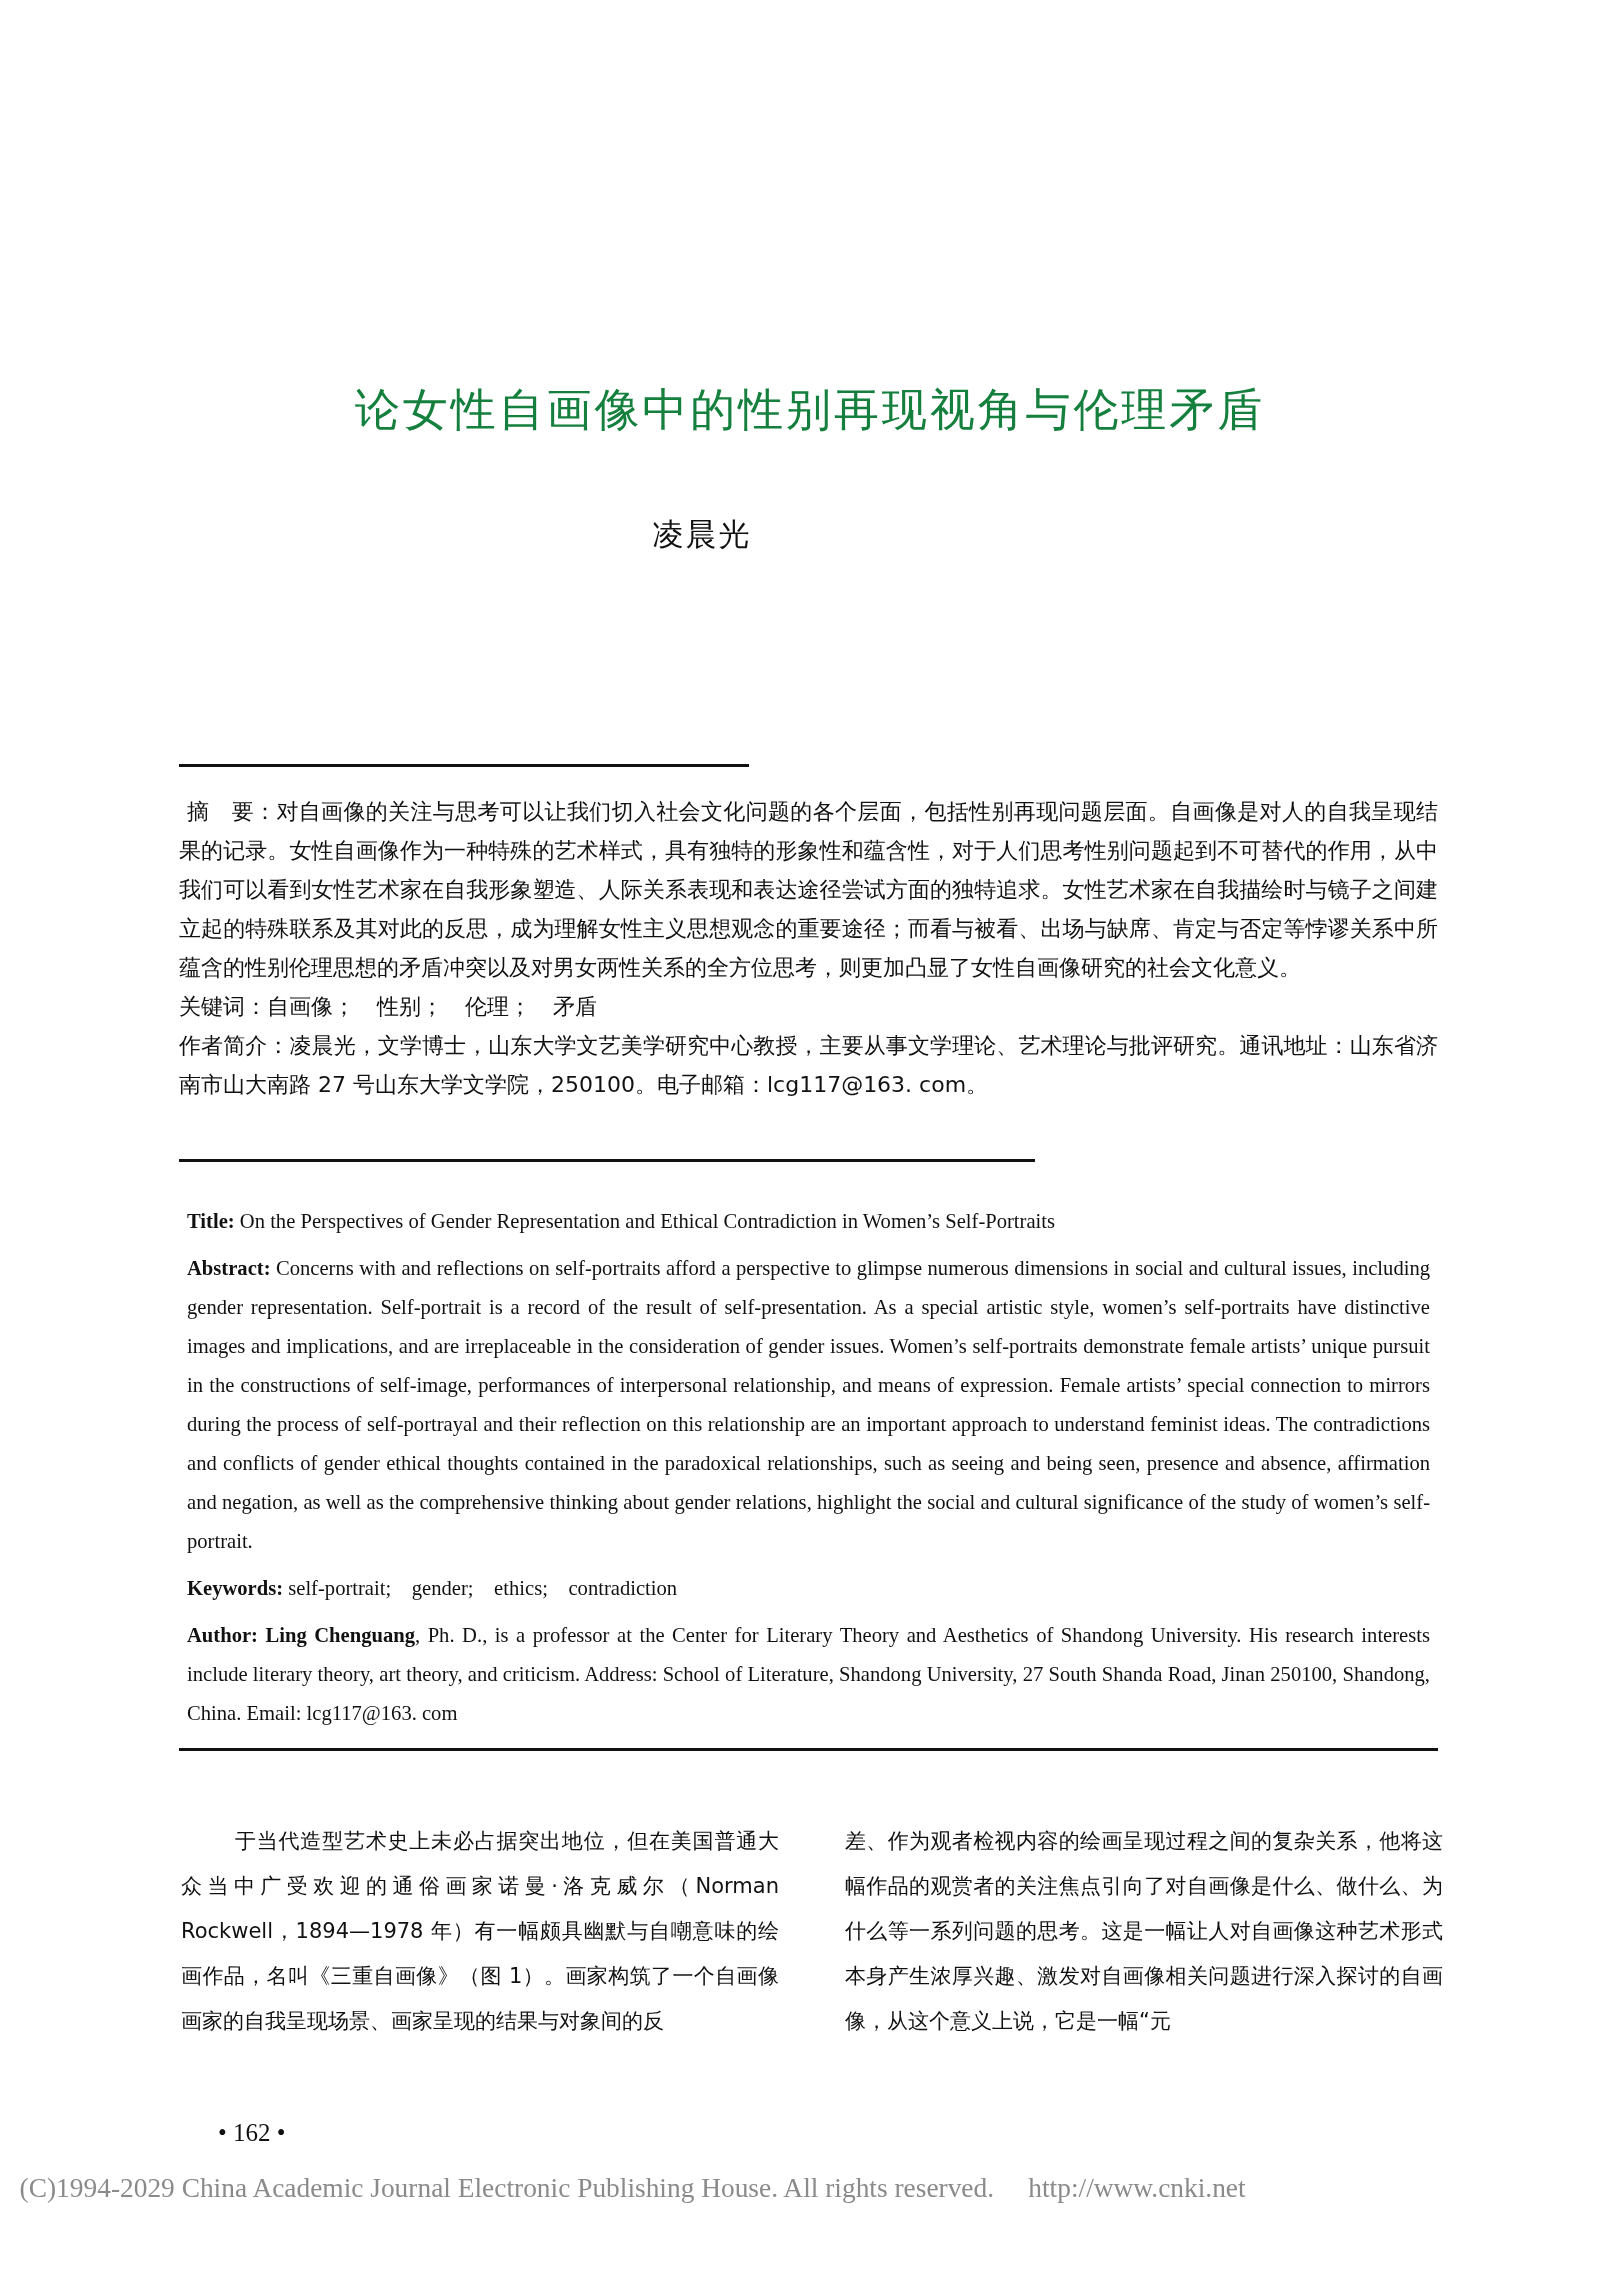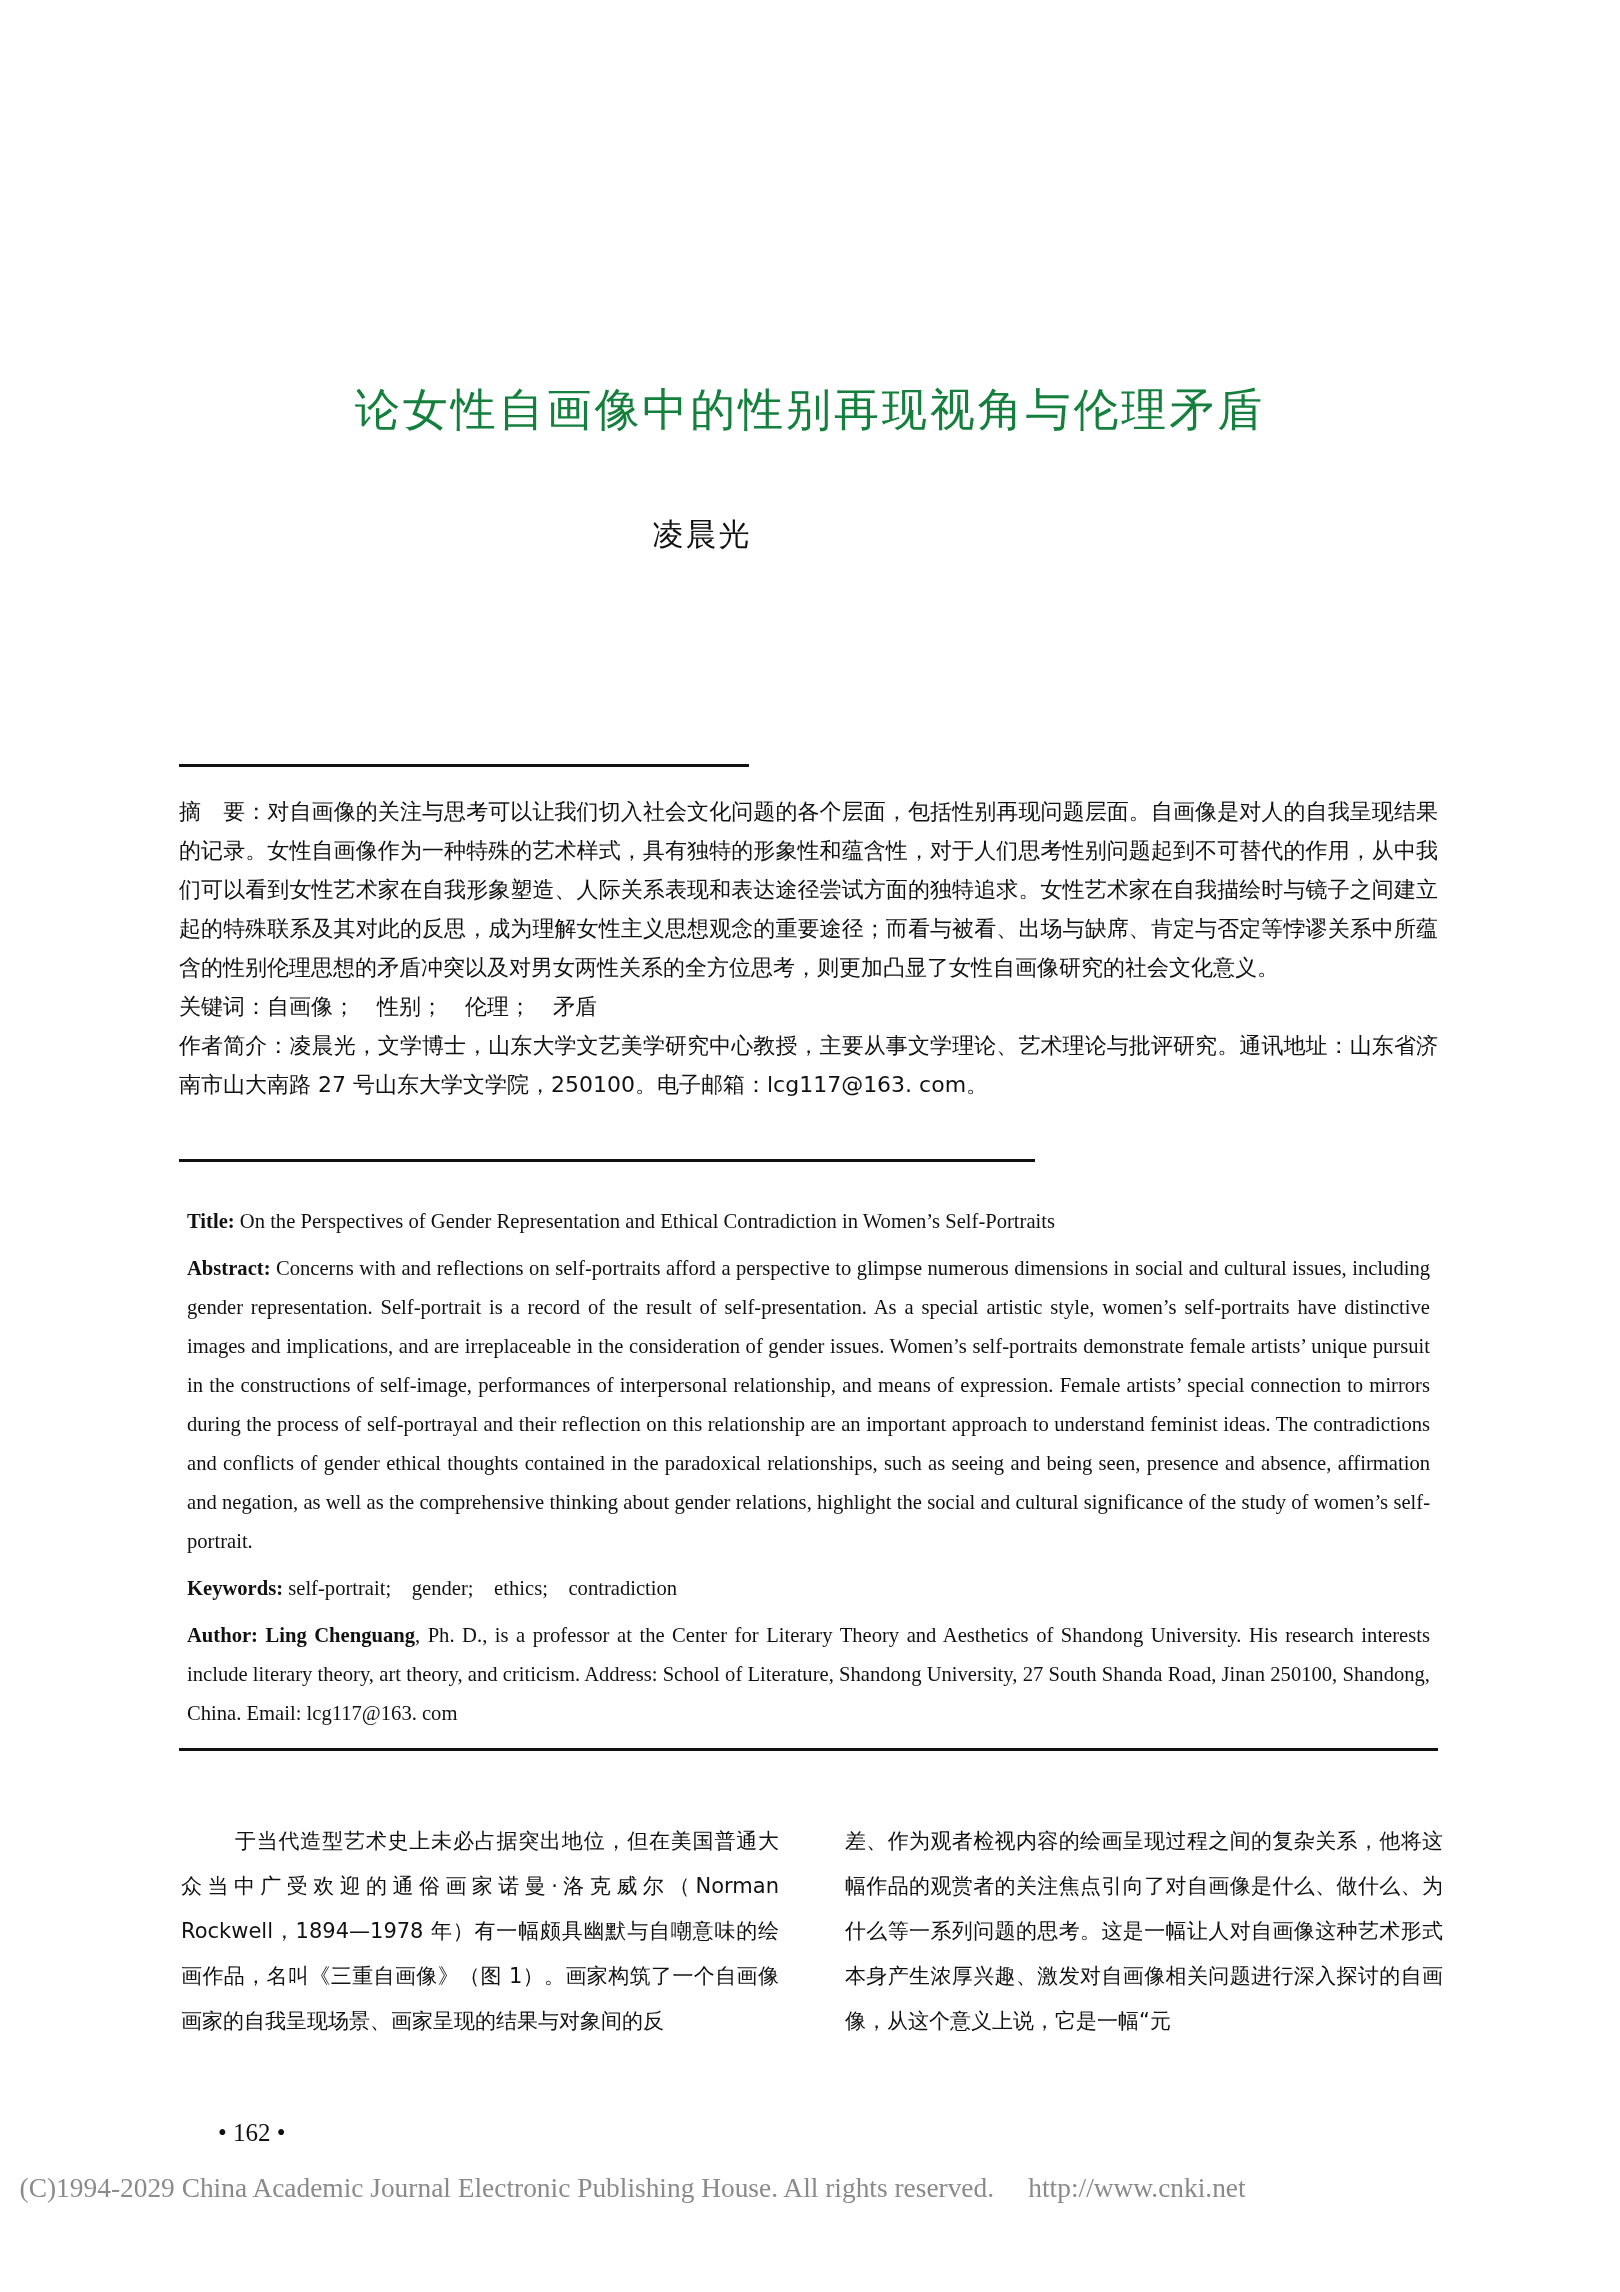--- a/index.html
+++ b/index.html
@@ -21,21 +21,21 @@
       margin-top: 16px;
     }
     .rule { position: absolute; background: #111; height: 2.9px; }
     .cn-block {
       position: absolute; left: 179px; width: 1259px; top: 792px;
       font-size: 22px; line-height: 39px;
       font-family: "DejaVu Sans", sans-serif;
       text-align: justify;
     }
     .cn-block p { margin: 0; }
-    .cn-label { letter-spacing: 0; }
+    .cn-label { letter-spacing: 0; margin-left: 8px; }
     .en-block {
       position: absolute; left: 179px; width: 1259px; top: 1194px;
       font-size: 20.6px; line-height: 39px;
       font-family: "Liberation Serif", serif;
       text-align: justify;
     }
     .en-block p { margin: 8px; }
     .en-block b { font-weight: bold; }
     .col {
       position: absolute; top: 1819px; width: 598px;

